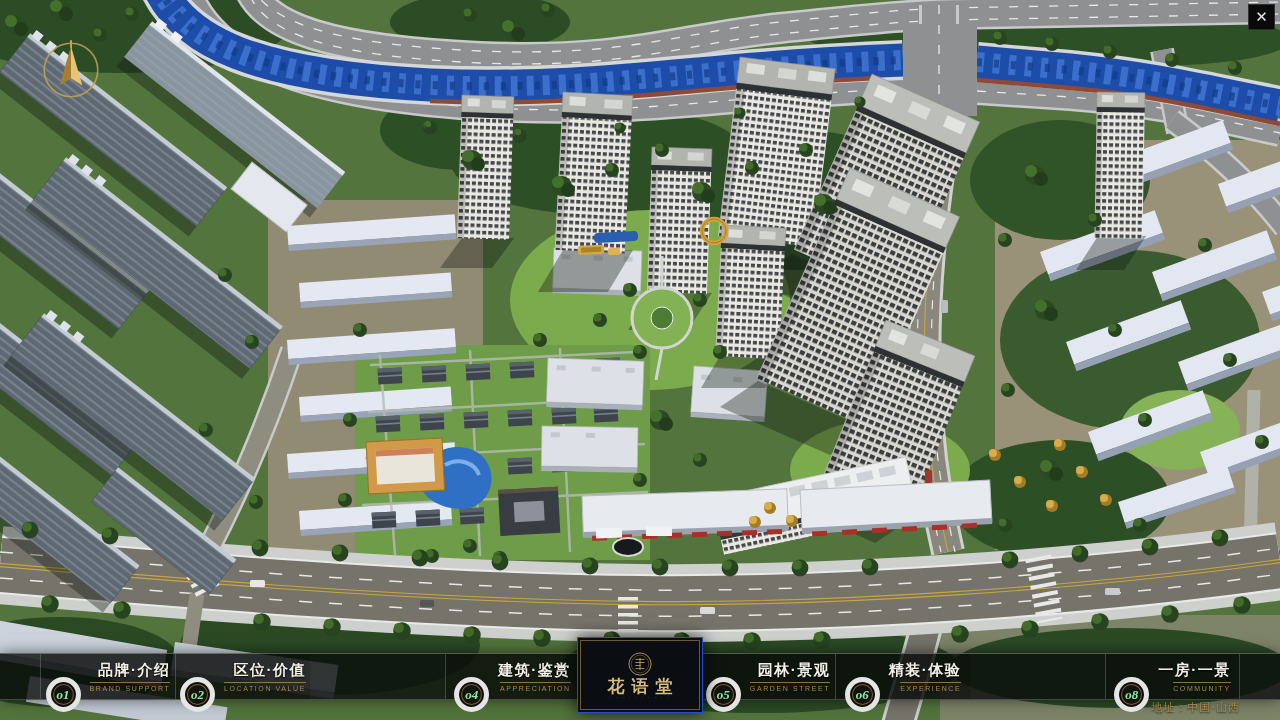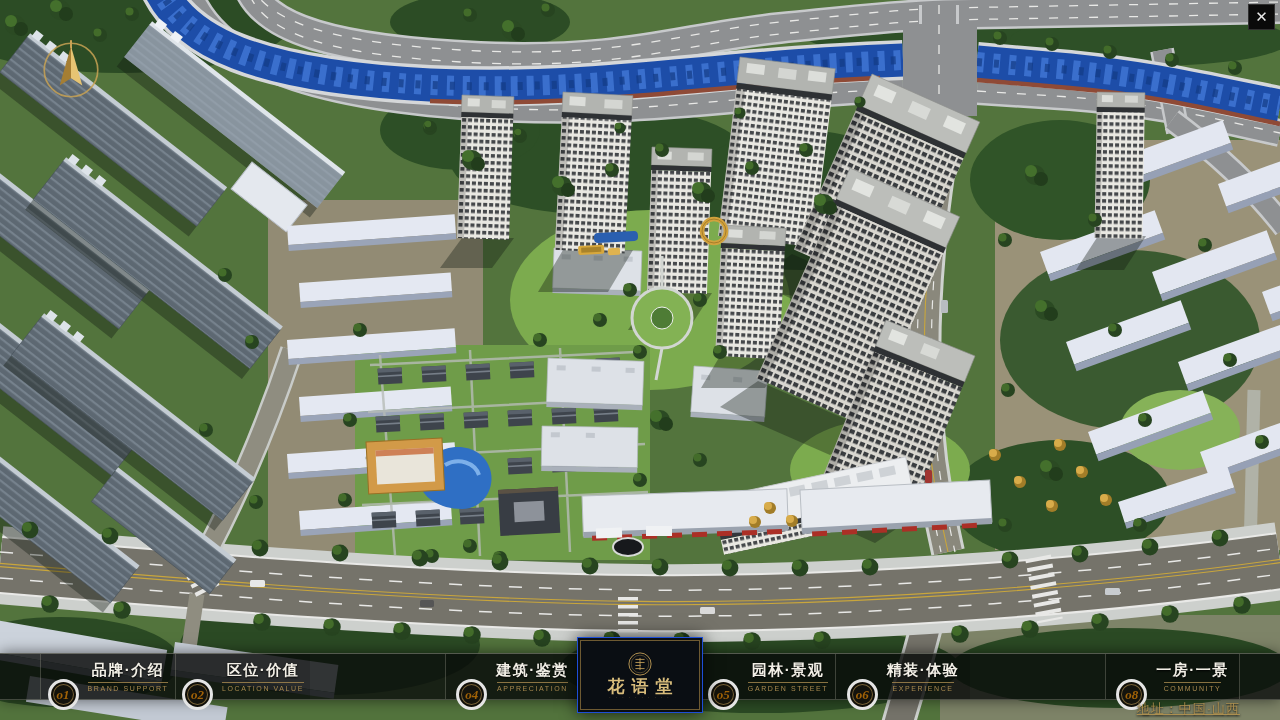--- a/index.html
+++ b/index.html
@@ -20,45 +20,45 @@
           background:rgba(10,13,11,.8);
           border-top:1px solid rgba(195,195,178,.38);
           border-bottom:1px solid rgba(195,195,178,.28);
           box-shadow:0 0 14px rgba(0,0,0,.55);}
   .nav-item{position:absolute;top:0;height:45px;width:135px;box-sizing:border-box;
             border-left:1px solid rgba(175,175,158,.3);
             display:flex;align-items:center;justify-content:center;gap:9px;cursor:pointer;
             background:rgba(0,0,0,.14);}
   .nav-item.last{border-right:1px solid rgba(175,175,158,.3);}
   .badge{width:25px;height:25px;border-radius:50%;flex:0 0 auto;
-         border:3px solid #e5e5e5;background:#14130d;
+         border:5px solid #e5e5e5;background:#14130d;
          box-shadow:inset 0 0 0 2px #0f0e09,inset 0 0 0 3px rgba(201,163,90,.55);
-         color:#a16207;font:italic bold 13px "Liberation Serif",serif;
+         color:#86efac;font:italic bold 13px "Liberation Serif",serif;
          display:flex;align-items:center;justify-content:center;margin-top:36px;}
-  .labels{display:flex;flex-direction:column;align-items:center;}
+  .labels{display:flex;flex-direction:column;align-items:flex-end;}
   .zh{color:#f2efe6;font-size:15px;font-weight:bold;letter-spacing:1.5px;white-space:nowrap;
       text-shadow:0 1px 2px #000;}
   .en{color:#a8894f;font-size:7px;letter-spacing:1.6px;white-space:nowrap;text-align:center;
       border-top:1px solid rgba(168,137,79,.8);margin-top:2px;padding-top:2px;}
 
   
   .logo-panel{position:absolute;left:577px;top:637px;width:126px;height:76px;z-index:7;
               background:#0a0e13;border:1px solid #1d4ed8;box-sizing:border-box;
               box-shadow:inset 0 0 0 2px #0a0e13,inset 0 0 0 3px rgba(165,132,68,.65),
                          0 0 16px rgba(0,0,0,.75);
               display:flex;flex-direction:column;align-items:center;justify-content:center;
               gap:1px;cursor:pointer;}
   .emblem{width:26px;height:26px;}
   .logo-title{color:#d9bd7c;font:bold 17px "Liberation Serif",serif;letter-spacing:7px;
               text-indent:7px;line-height:1;}
   .logo-tag{color:#9a7c42;font-size:4px;letter-spacing:2px;line-height:1;}
 
   
-  .address{position:absolute;right:40px;top:700px;z-index:6;color:#b2914e;font-size:13px;
-           letter-spacing:1px;text-shadow:0 1px 2px #000;opacity:.9;text-decoration:underline;}
+  .address{position:absolute;right:40px;top:700px;z-index:6;color:#b2914e;font-size:11px;
+           letter-spacing:1px;text-shadow:0 1px 2px #000;opacity:.9;}
 </style>
 </head>
 <body>
 
 <div class="stage">
 
 <svg class="scene" viewBox="0 0 1280 720" preserveAspectRatio="none">
 <defs>
   <pattern id="wg" width="6" height="7" patternUnits="userSpaceOnUse">
     <rect width="6" height="7" fill="#e9e8e2"></rect>

